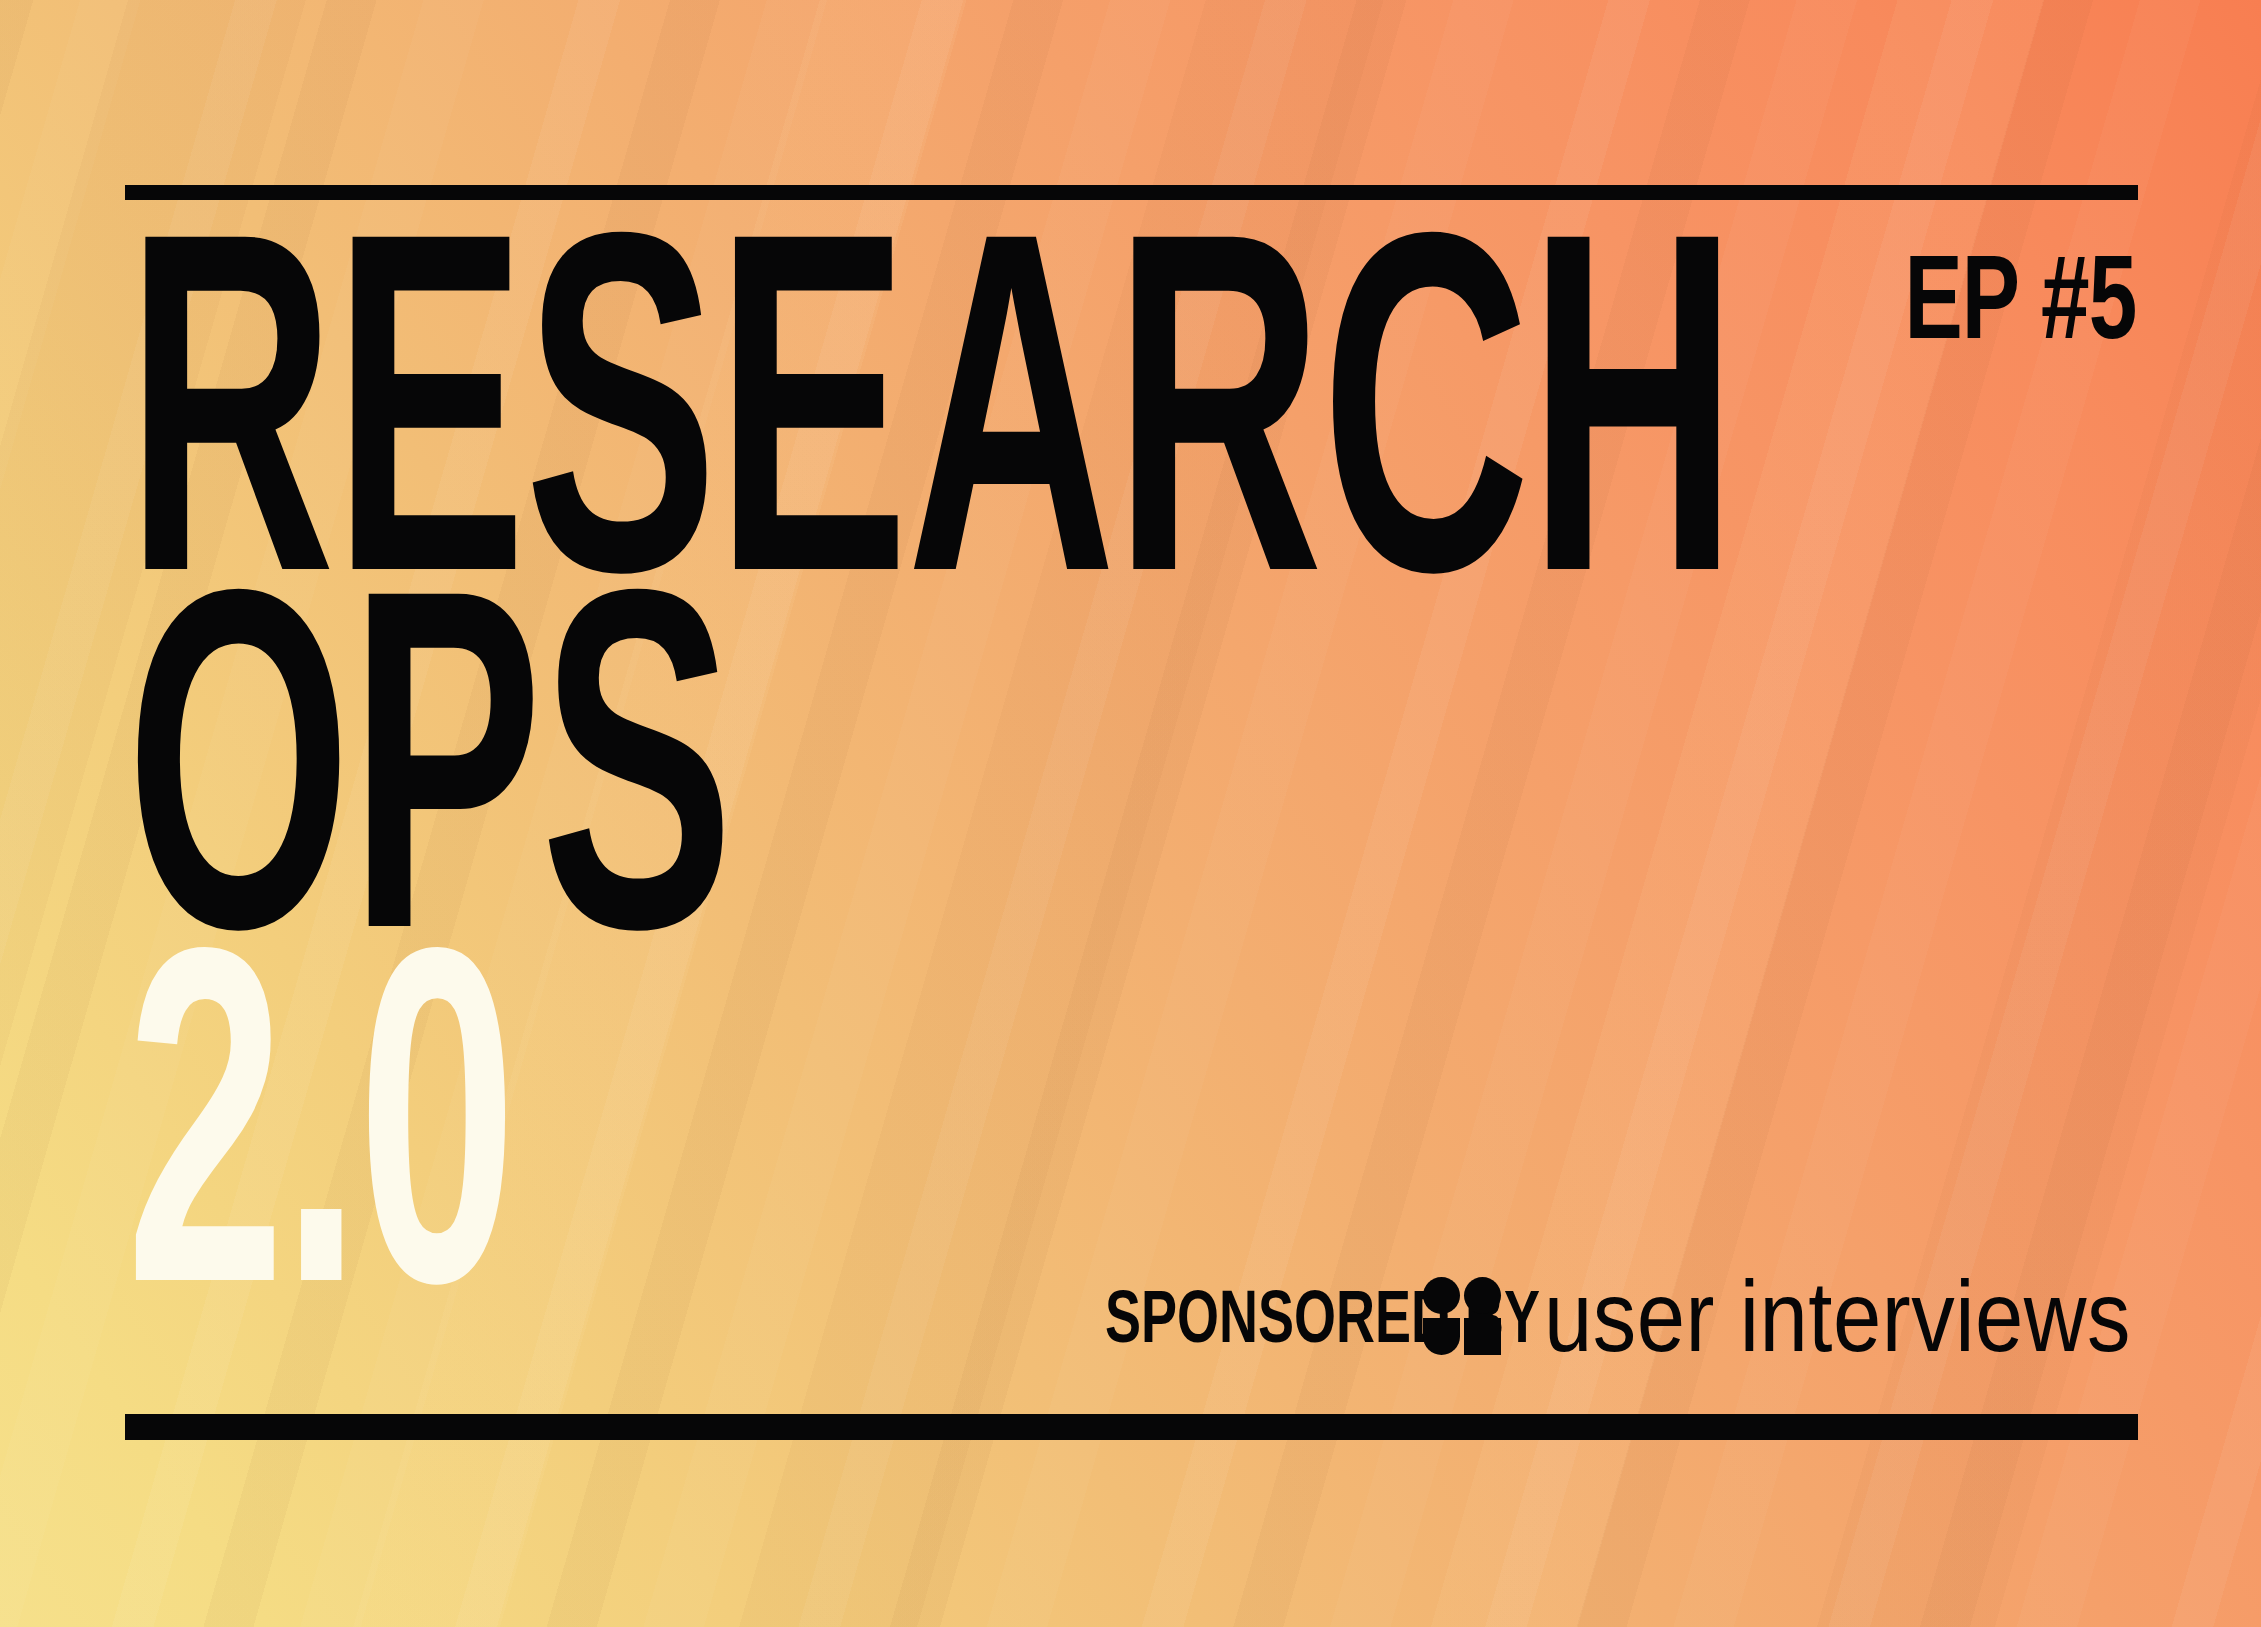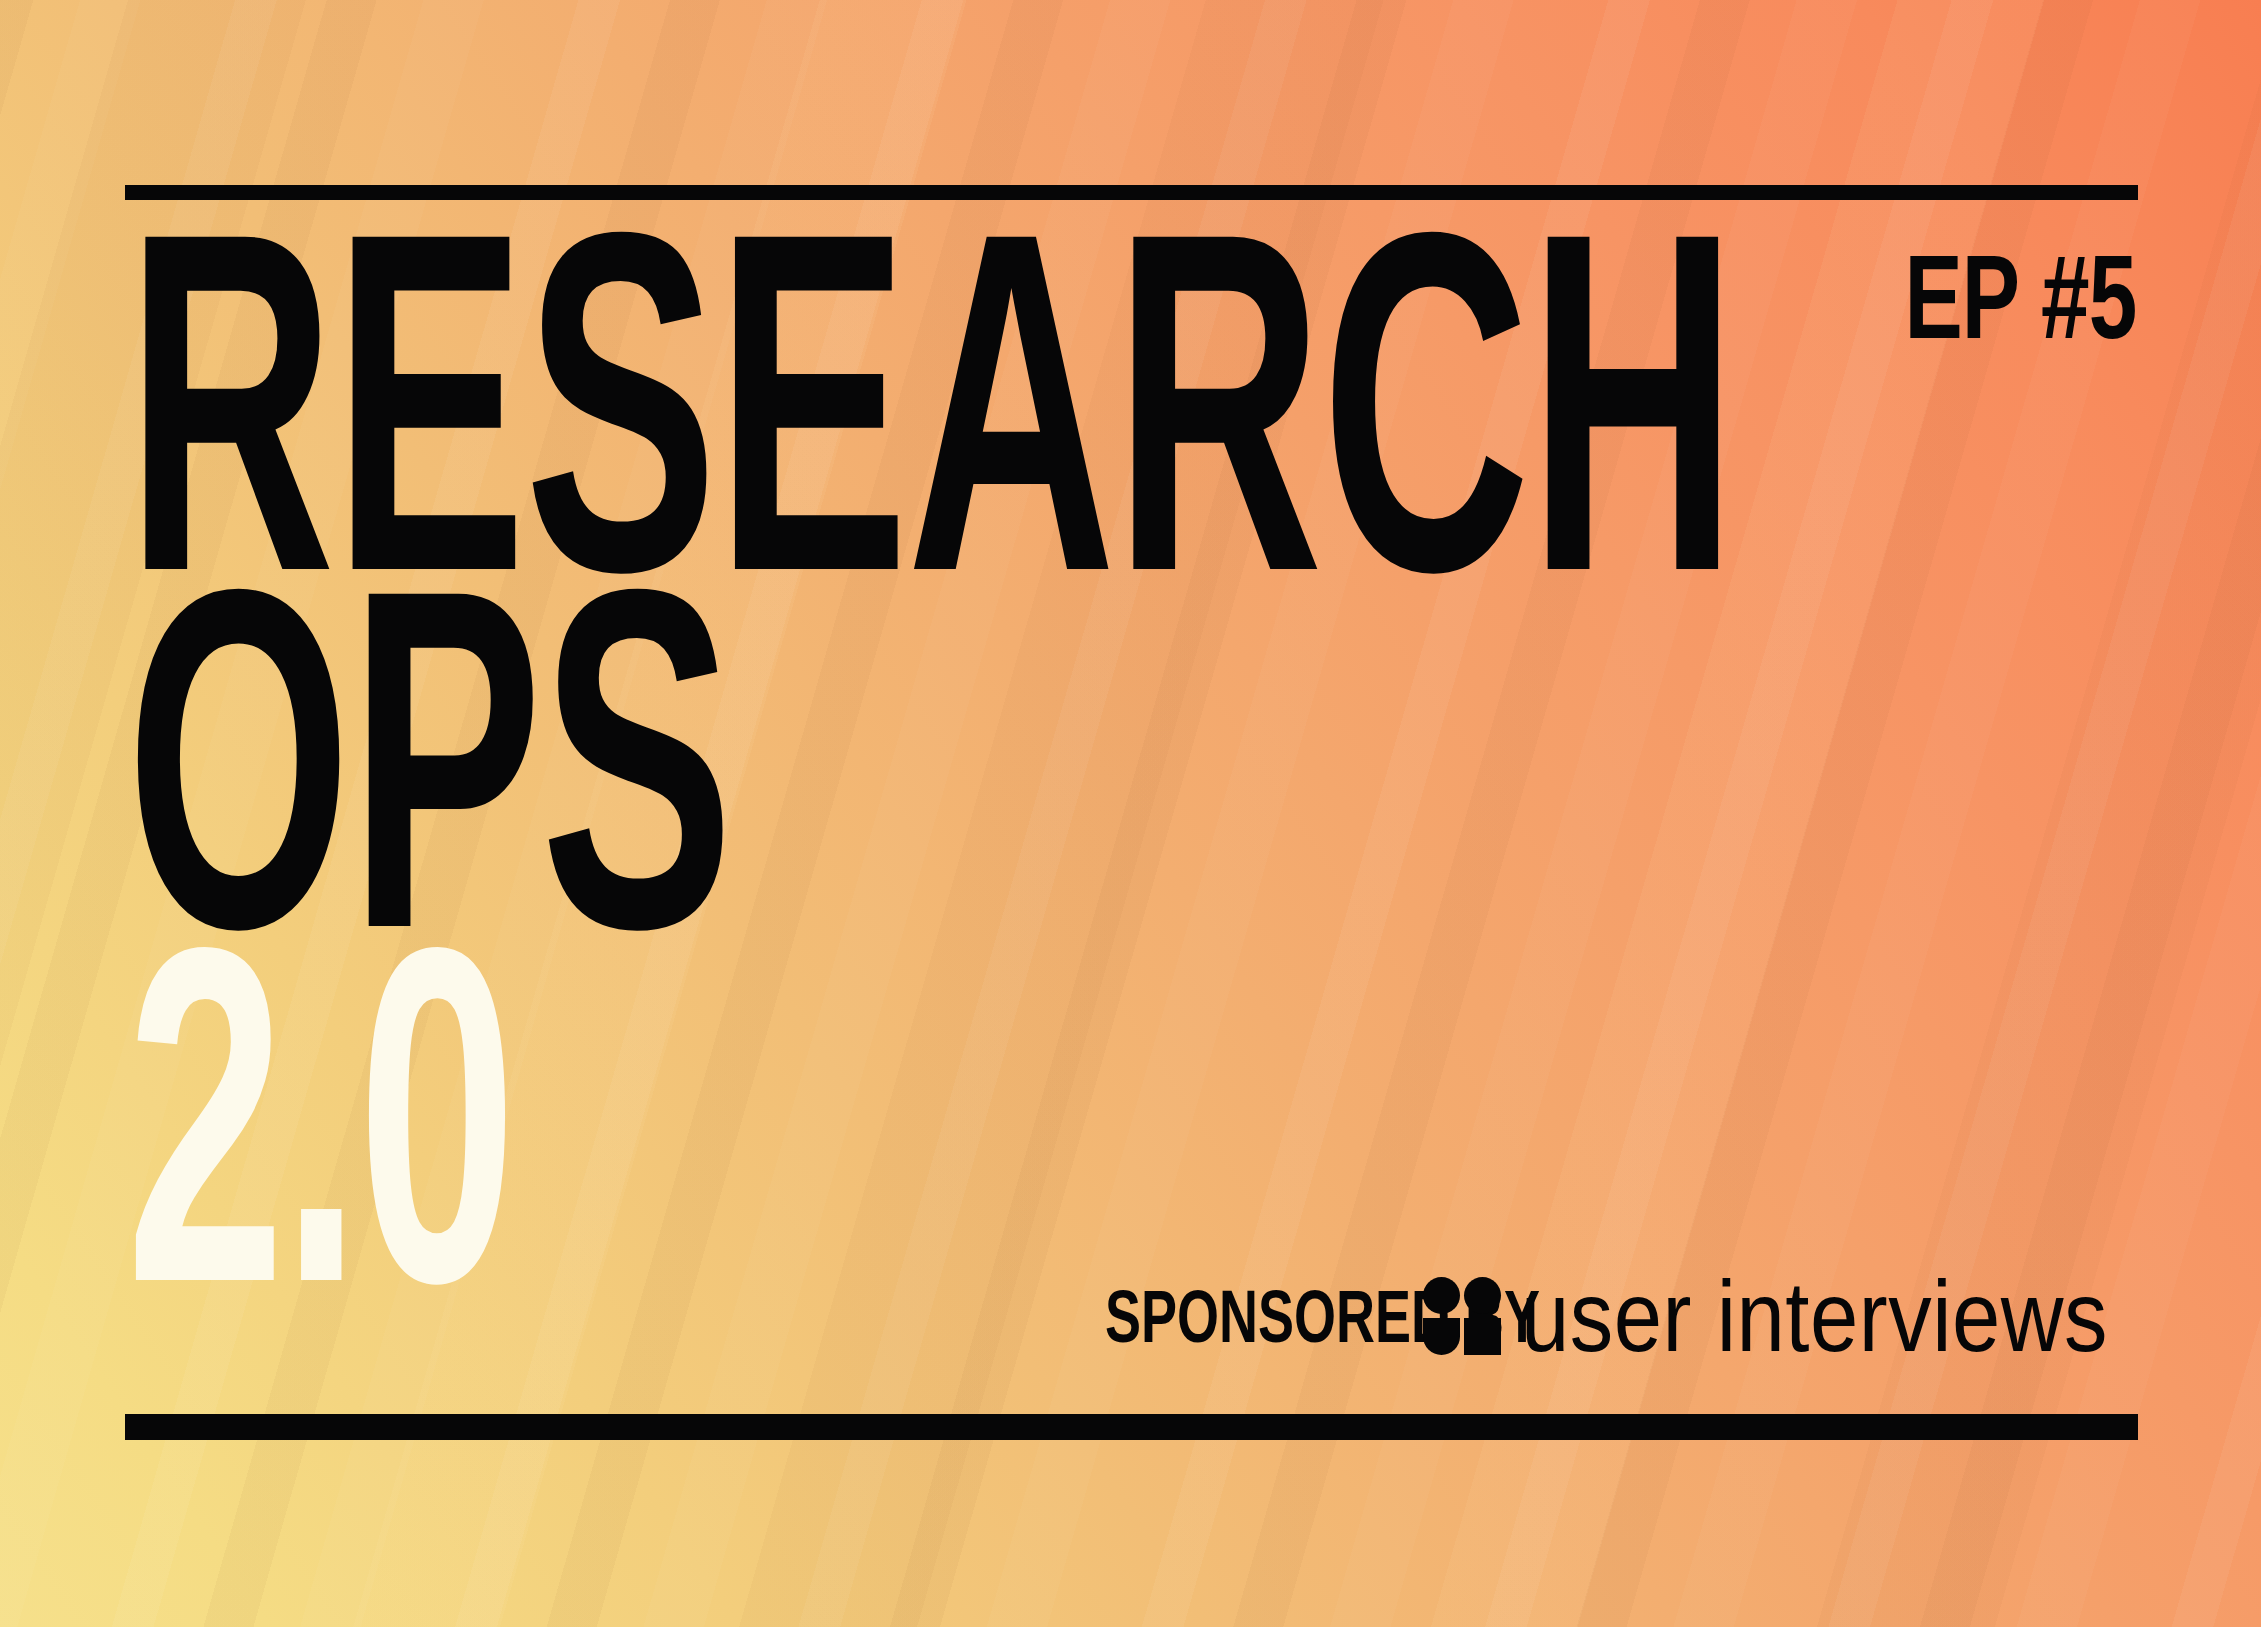--- a/index.html
+++ b/index.html
@@ -147,21 +147,21 @@
     line-height: 1;
     letter-spacing: 0px;
     transform: scaleX(0.72);
     transform-origin: left center;
     white-space: nowrap;
     width: 241px;
   }
   .brand {
     display: flex;
     align-items: center;
-    gap: 20px;
+    gap: 43px;
     margin-left: 77px;
   }
   .brand-mark {
     width: 78px;
     height: 78px;
     position: relative;
     flex: 0 0 auto;
   }
   .brand-mark i {
     position: absolute;

